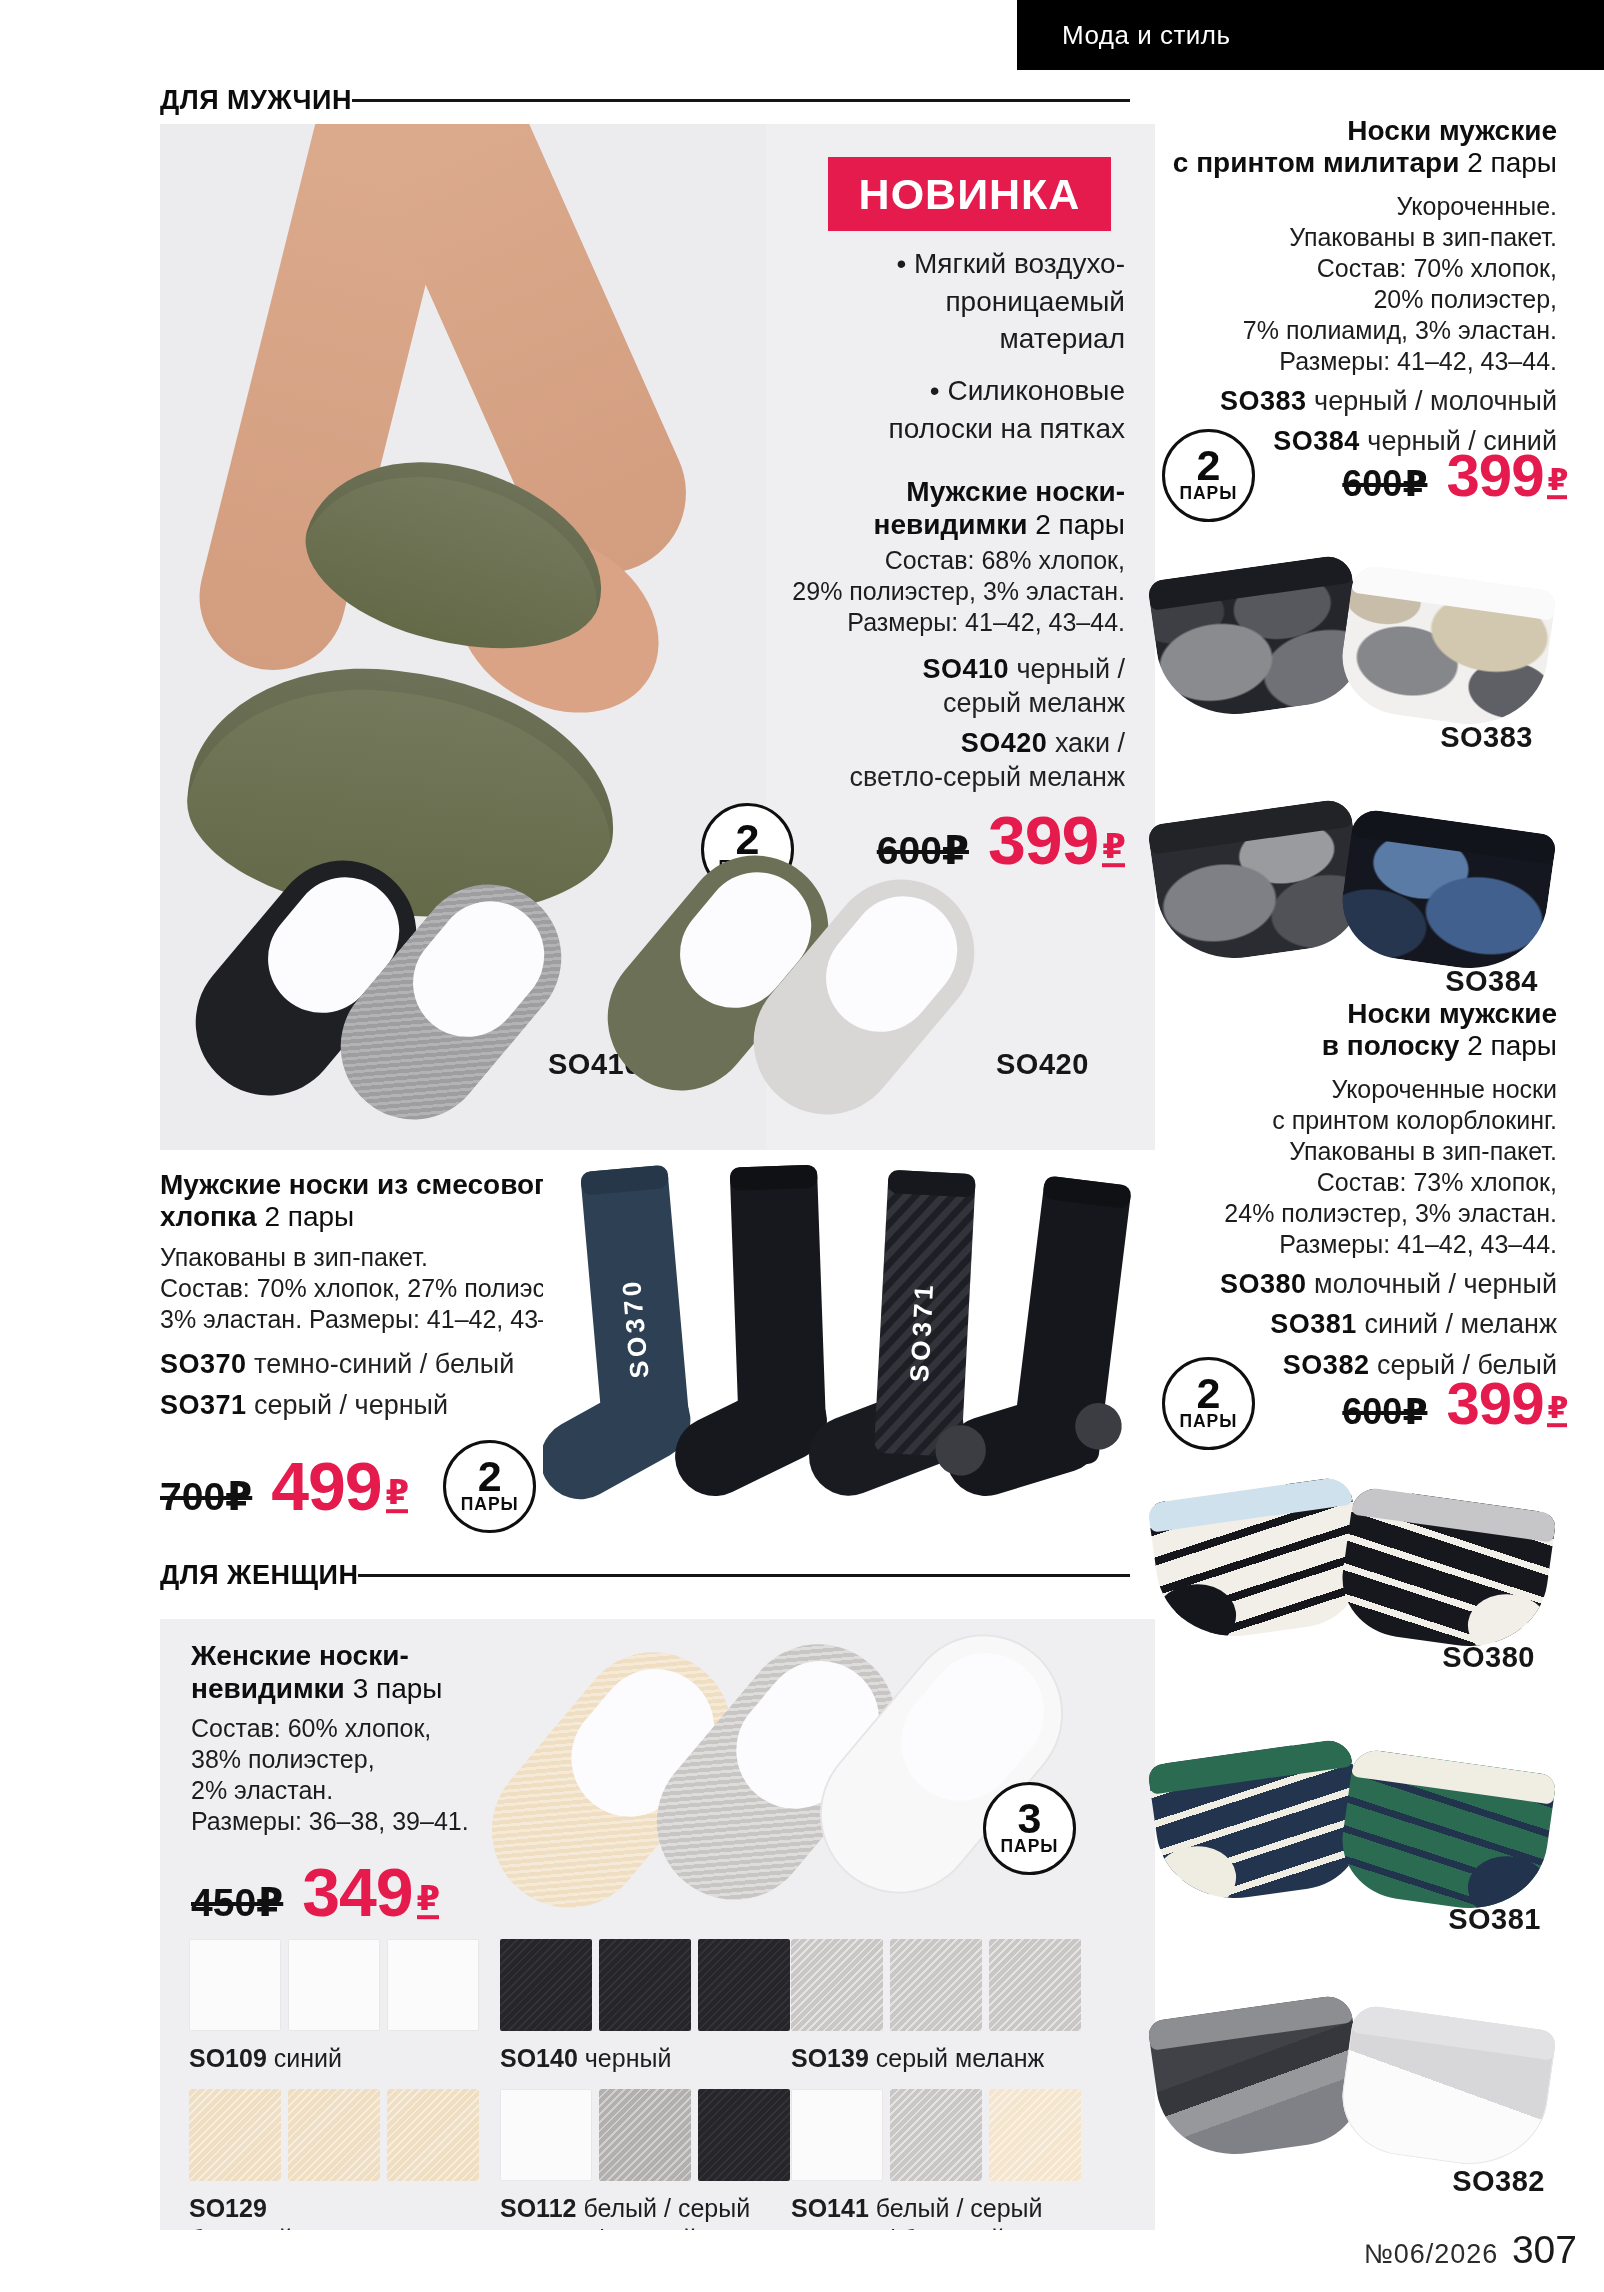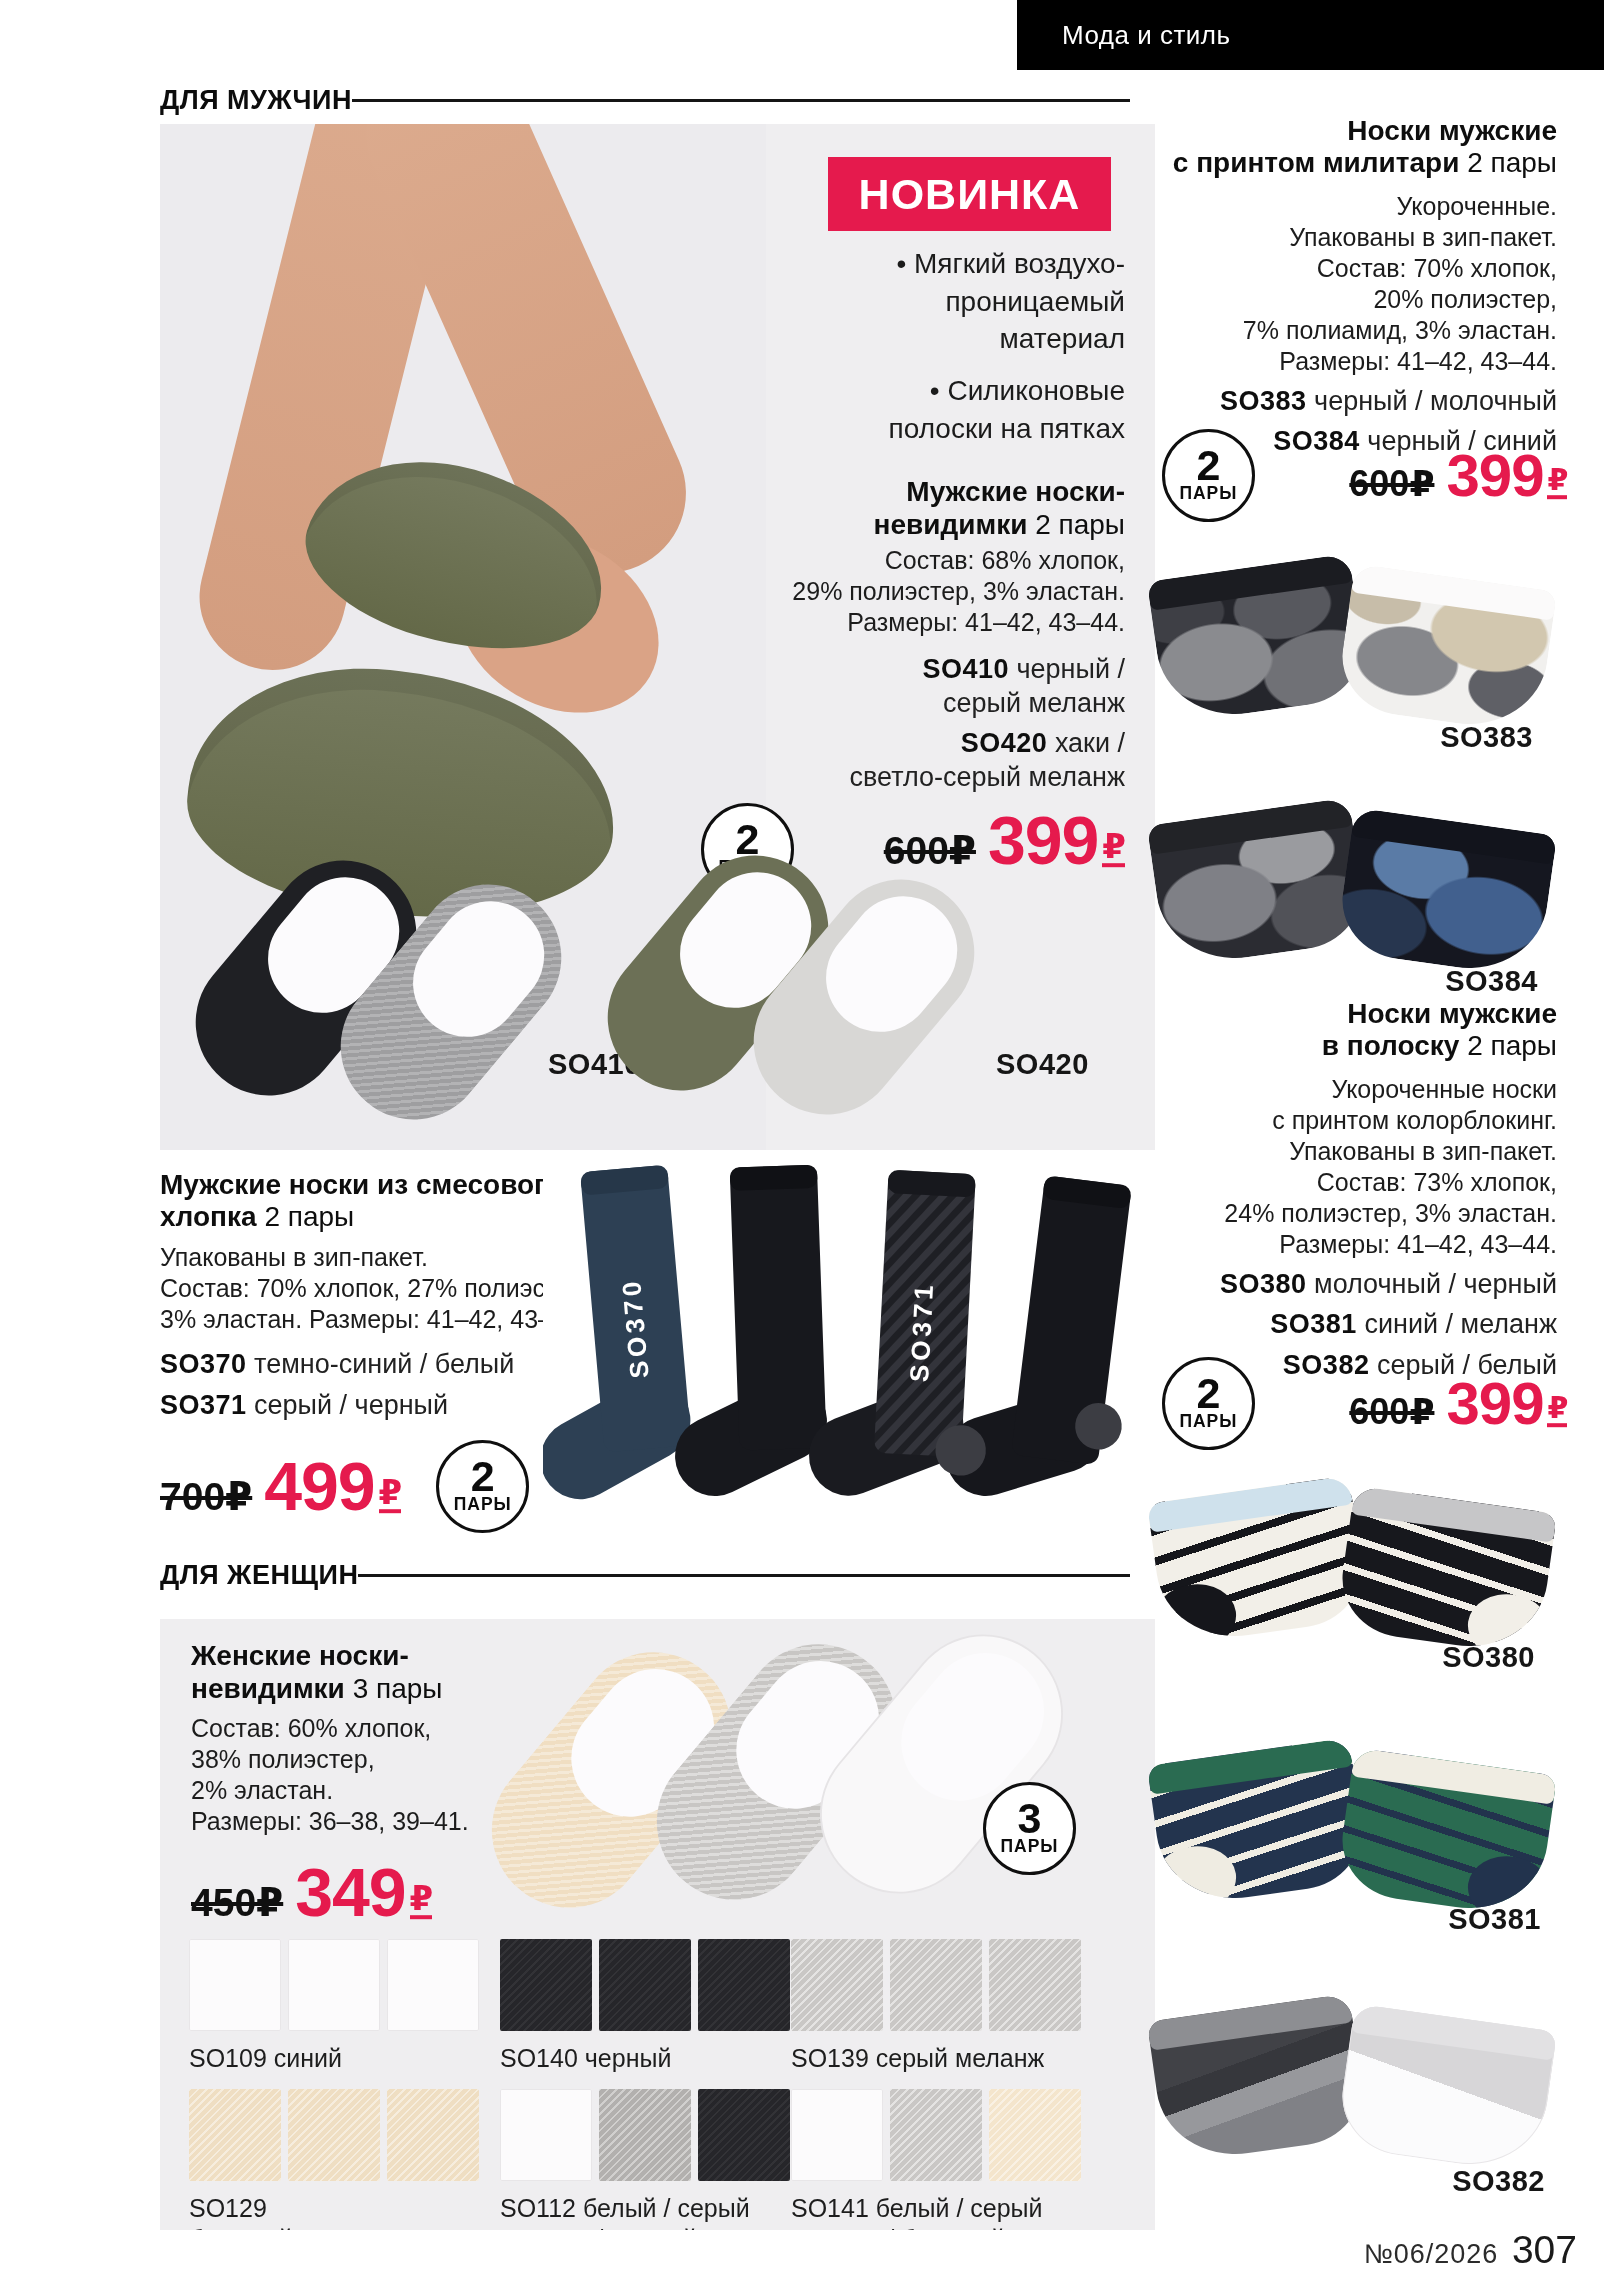--- a/index.html
+++ b/index.html
@@ -19,21 +19,21 @@
   #men-heading{left:160px;top:85px;width:970px;}
   #women-heading{left:160px;top:1560px;width:970px;}
 
   
   .p-title{font-size:28px;font-weight:800;line-height:1.16;color:#0e0e0e;}
   .p-title .pairs{font-weight:400;}
   .desc{font-size:25px;line-height:1.24;color:#1c1c1c;}
   .variant{font-size:27px;line-height:1.25;margin-top:6.8px;color:#222;}
   .variant .code{font-weight:800;letter-spacing:0.5px;color:#0e0e0e;}
 
-  .price-row{display:flex;align-items:baseline;gap:12px;}
+  .price-row{display:flex;align-items:baseline;gap:19px;}
   .price-row.right{justify-content:flex-end;}
   .old{font-size:39px;font-weight:700;color:#101010;text-decoration:line-through;text-decoration-thickness:3.9px;}
   .new{font-size:68px;font-weight:800;color:var(--accent,#e51a4d);line-height:.95;letter-spacing:-1px;}
   .new .rub{font-size:.5em;font-weight:800;display:inline-block;border-bottom:4.9px solid currentColor;
             line-height:1;transform:translateY(-5.8px);margin-left:3.9px;}
   .price-row.sm .old{font-size:36px;}
   .price-row.sm .new{font-size:60px;}
 
   .pairs-badge{width:93px;height:93px;border:3.9px solid #0f0f0f;border-radius:50%;background:#fff;
         display:flex;flex-direction:column;align-items:center;justify-content:center;box-sizing:border-box;flex:0 0 auto;}
@@ -92,21 +92,21 @@
         grid-template-columns:311px 291px 340px;row-gap:15.5px;}
   .sw-row{display:flex;gap:6.8px;}
   .sw{width:92px;height:92px;border-radius:1.9px;}
   .sw-white{background:#fcfbfc;box-shadow:inset 0 0 0 1px #e8e6e8;}
   .sw-black{background:#26262a;background-image:repeating-linear-gradient(135deg,rgba(255,255,255,.06) 0 1.9px,transparent 1.9px 5.8px);}
   .sw-gm{background:#c9c7c5;background-image:repeating-linear-gradient(135deg,rgba(255,255,255,.5) 0 1.9px,transparent 1.9px 5.8px);}
   .sw-gmd{background:#b2b0ae;background-image:repeating-linear-gradient(135deg,rgba(255,255,255,.4) 0 1.9px,transparent 1.9px 5.8px);}
   .sw-beige{background:#efdec2;background-image:repeating-linear-gradient(135deg,rgba(255,255,255,.45) 0 1.9px,transparent 1.9px 5.8px);}
   .sw-beigeL{background:#f4e5cc;background-image:repeating-linear-gradient(135deg,rgba(255,255,255,.45) 0 1.9px,transparent 1.9px 5.8px);}
   .sw-label{margin-top:11.6px;font-size:25px;line-height:1.25;color:#1d1d1d;}
-  .sw-label .code{font-weight:400;}
+  .sw-label .code{font-weight:700;}
   .lbl-block .cols{display:block;}
 
   
   #right-col{position:absolute;left:1160px;top:0;width:417px;height:2292px;}
   .rc-text{position:absolute;right:20px;width:406px;text-align:right;}
   .rc-text .desc{margin-top:11px;font-size:25px;line-height:1.24;}
   .rc-text .variants{margin-top:7.8px;}
   .rc-price{position:absolute;left:1.9px;right:9.7px;display:flex;align-items:center;}
   .rc-price .price-row{margin-left:auto;}
   .rc-img{position:absolute;left:0;width:412px;height:243px;}

